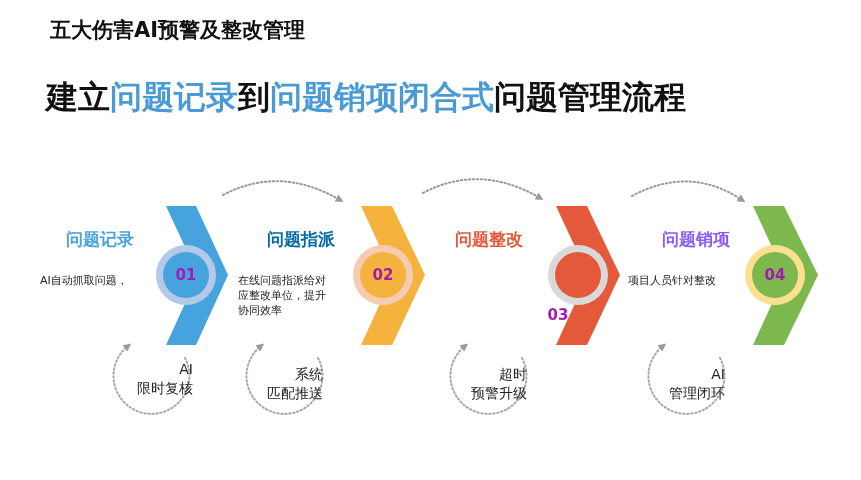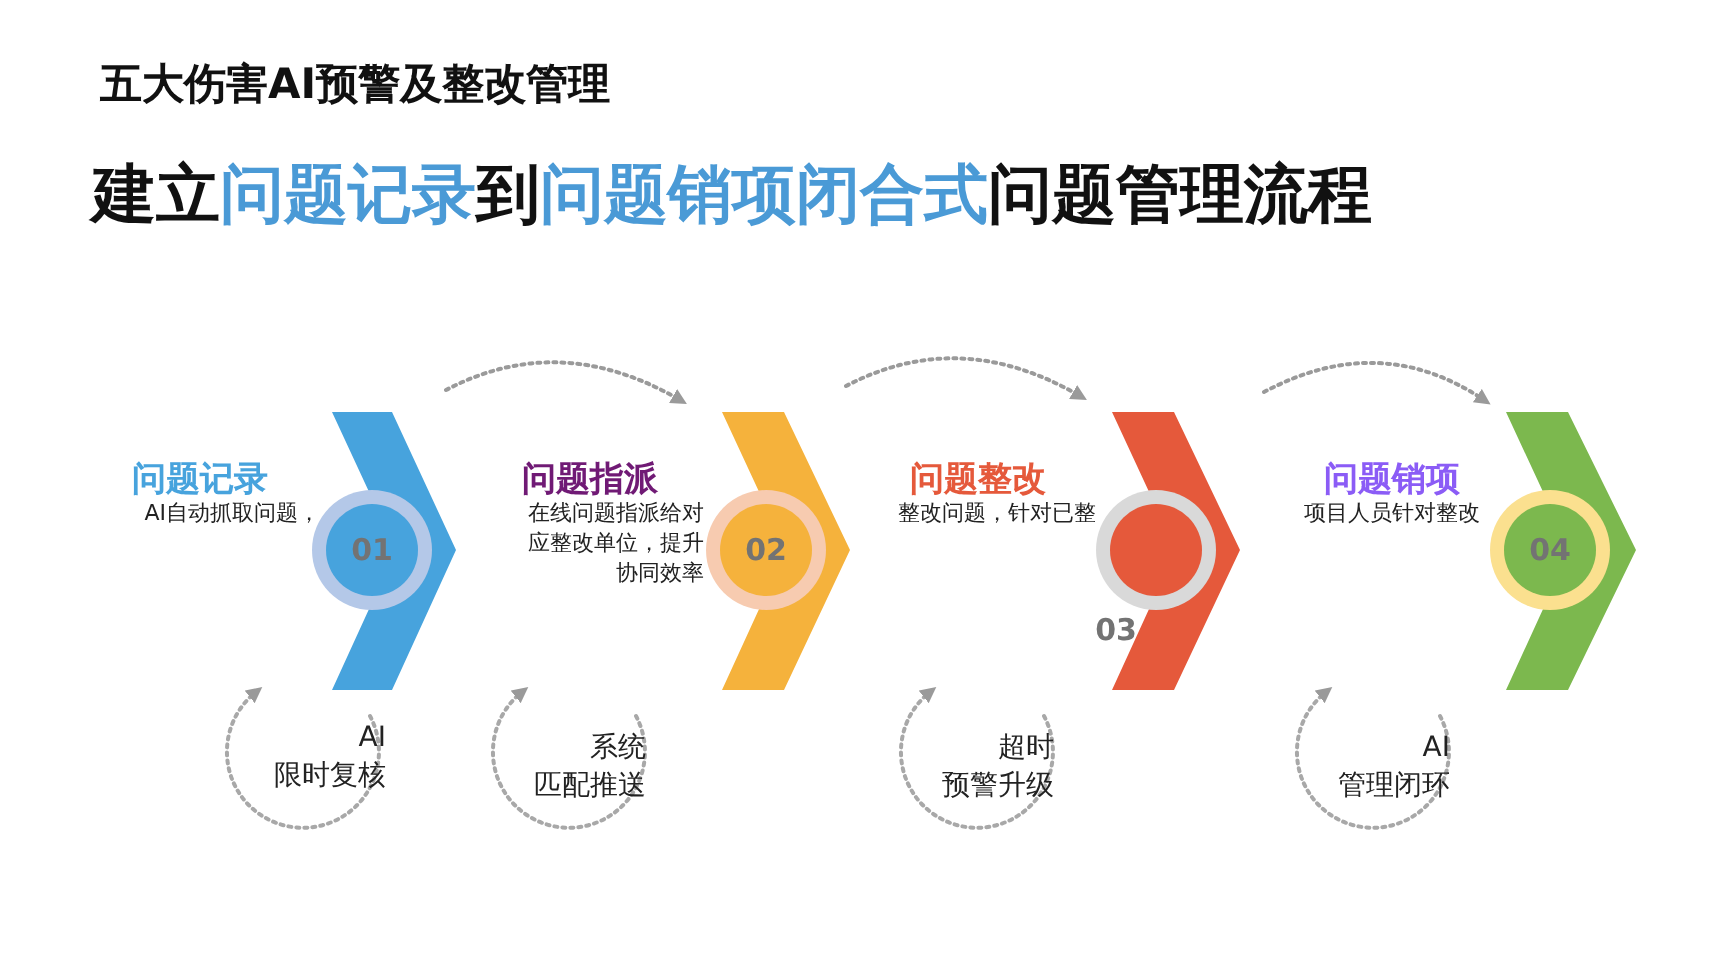--- a/index.html
+++ b/index.html
@@ -1,23 +1,23 @@
 <!DOCTYPE html>
 <html><head>
 <meta charset="utf-8">
 <style>
   html,body{margin:0;padding:0;background:#fff;}
   body{width:861px;height:480px;position:relative;overflow:hidden;font-family:"DejaVu Sans","Liberation Sans",sans-serif;}
-  .subtitle{position:absolute;left:50px;top:28px;font-size:21px;font-weight:bold;color:#111;letter-spacing:0px;}
+  .subtitle{position:absolute;left:50px;top:16px;font-size:21px;font-weight:bold;color:#111;letter-spacing:0px;}
   .headline{position:absolute;left:22px;top:76px;font-size:32px;font-weight:bold;color:#111;white-space:nowrap;letter-spacing:0px;margin-left:24px;}
   .headline .hl{color:#4a9ad6;}
   svg.diagram{position:absolute;left:0;top:0;}
   .step-title{position:absolute;font-size:17px;font-weight:bold;text-align:center;white-space:nowrap;}
-  .step-desc{position:absolute;font-size:11px;color:#222;text-align:right;line-height:15px;}
-  .num{position:absolute;width:44px;height:44px;line-height:44px;text-align:center;color:#737373;font-weight:bold;font-size:15px;}
+  .step-desc{position:absolute;font-size:11px;color:#222;text-align:left;line-height:15px;margin-top:24px;}
+  .num{position:absolute;width:44px;height:44px;line-height:44px;text-align:center;color:#a21caf;font-weight:bold;font-size:15px;}
   .sub-label{position:absolute;font-size:14px;color:#222;text-align:right;line-height:19px;width:80px;}
 </style>
 </head>
 <body>
 
 <div class="subtitle">五大伤害AI预警及整改管理</div>
 <div class="headline"><span>建立</span><span class="hl">问题记录</span><span>到</span><span class="hl">问题销项闭合式</span><span>问题管理流程</span></div>
 
 <svg class="diagram" width="861" height="480" viewBox="0 0 861 480">
   <defs>
@@ -60,31 +60,30 @@
     <path d="M720,358 A38,38 0 1,1 663,346" marker-end="url(#arr)"></path>
   </g>
 </svg>
 
 <div class="step-title" style="left:60px;top:228px;width:80px;color:#47a3dd;">问题记录</div>
 <div class="step-desc" style="left:40px;top:249px;width:120px;">
   <div>AI自动抓取问题，</div>
 </div>
 <div class="num" style="left:164px;top:253px;">01</div>
 
-<div class="step-title" style="left:255px;top:228px;width:80px;color:#701a75;">问题指派</div>
+<div class="step-title" style="left:255px;top:228px;width:80px;color:#0369a1;text-align:right;">问题指派</div>
 <div class="step-desc" style="left:238px;top:249px;width:114px;">
   <div>在线问题指派给对</div>
   <div>应整改单位，提升</div>
   <div>协同效率</div>
 </div>
 <div class="num" style="left:361px;top:253px;">02</div>
 
 <div class="step-title" style="left:449px;top:228px;width:80px;color:#e5593b;">问题整改</div>
 <div class="step-desc" style="left:430px;top:249px;width:118px;">
-  <div>整改问题，针对已整</div>
 </div>
 <div class="num" style="left:536px;top:253px;margin-top:40px;">03</div>
 
 <div class="step-title" style="left:644px;top:228px;width:80px;color:#8b5cf6;margin-left:12px;">问题销项</div>
 <div class="step-desc" style="left:628px;top:249px;width:112px;">
   <div>项目人员针对整改</div>
 </div>
 <div class="num" style="left:753px;top:253px;">04</div>
 
 <div class="sub-label" style="left:113px;top:360px;">

